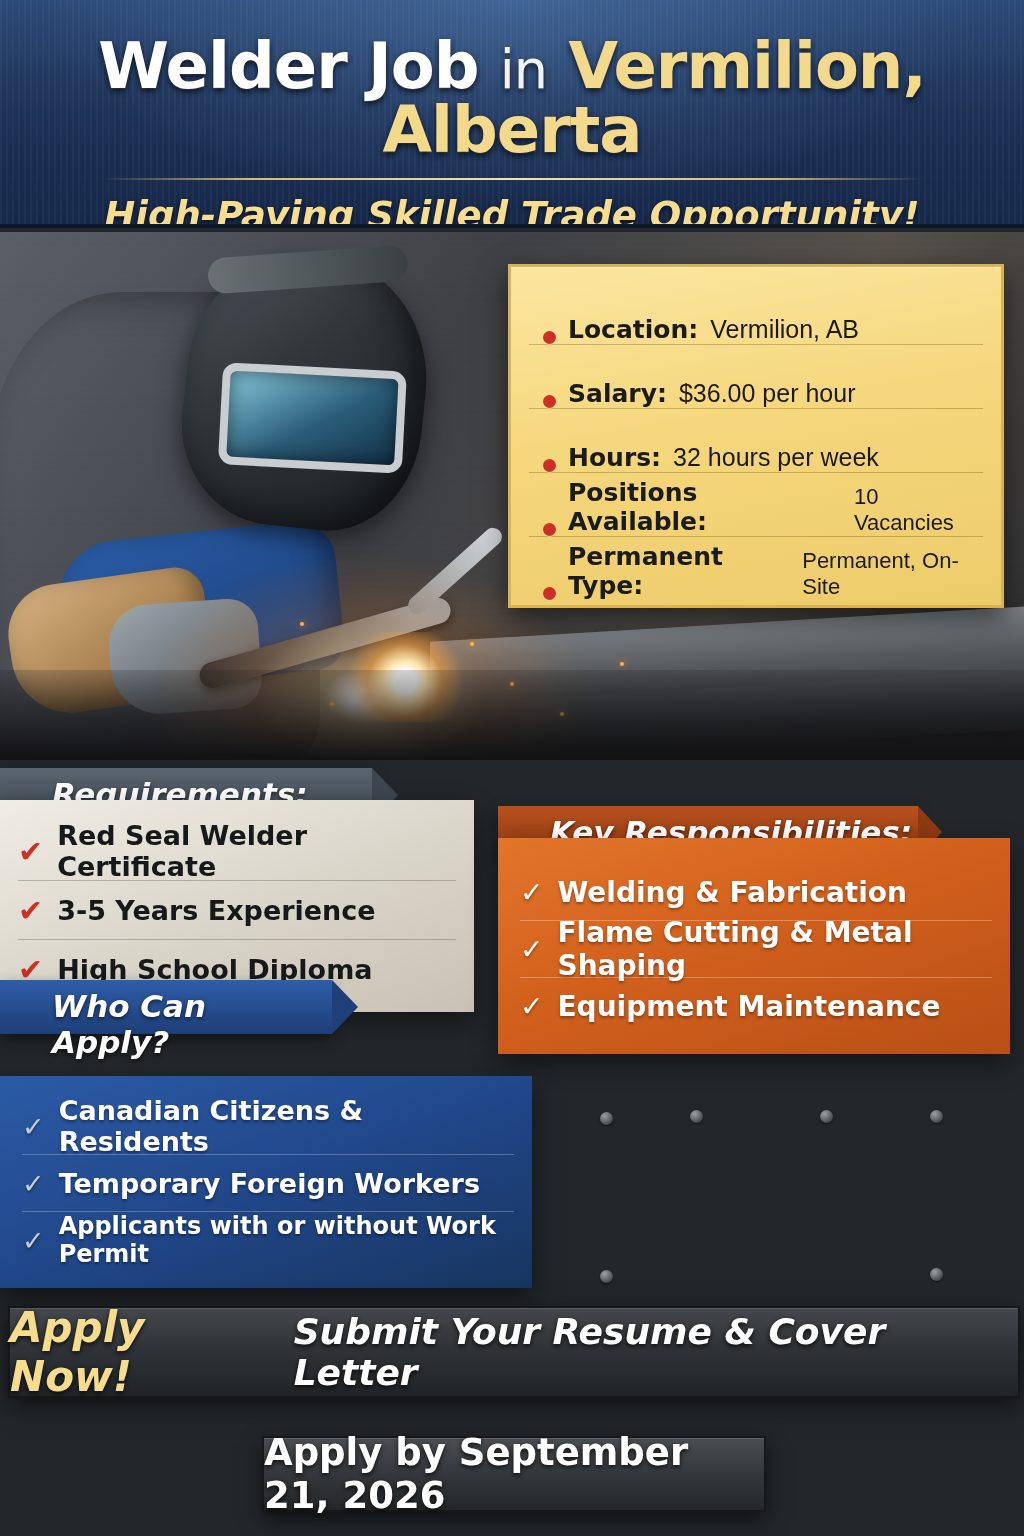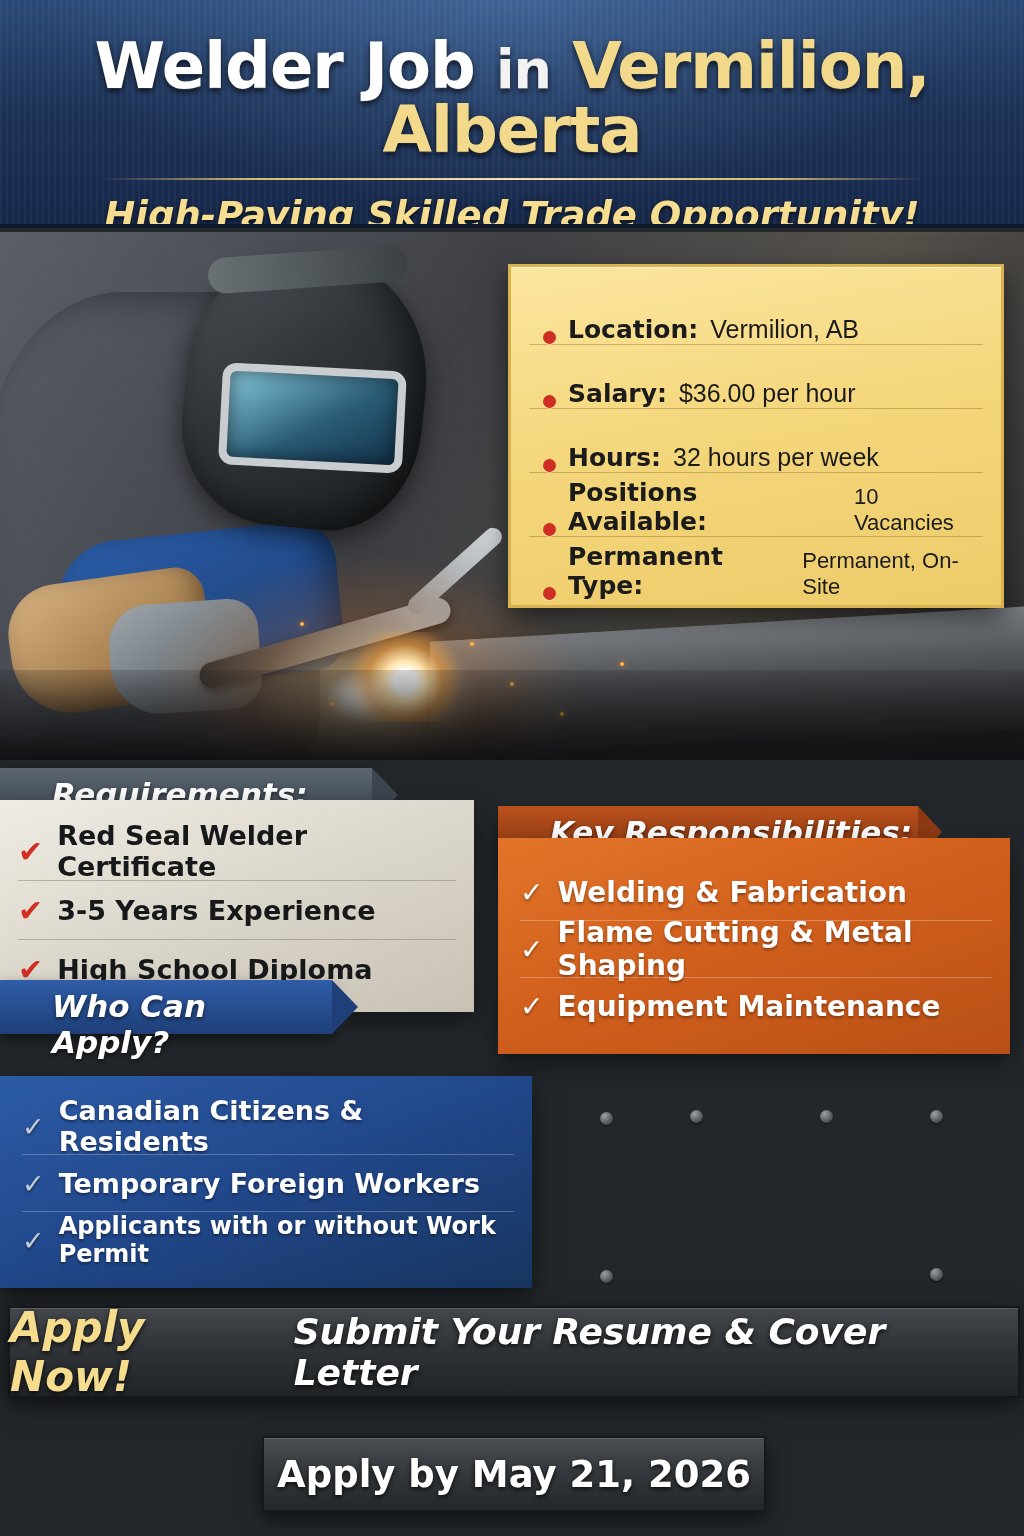--- a/index.html
+++ b/index.html
@@ -34,21 +34,21 @@
   .title{
     position:relative;text-align:center;
     margin:0;padding-top:34px;
     font-size:64px;line-height:1;
     font-weight:bold;
     font-family:"DejaVu Sans", sans-serif;
     letter-spacing:-1px;
     text-shadow:0 3px 6px rgba(0,0,0,.75), 0 1px 0 rgba(255,255,255,.18);
   }
   .t-white{color:#ffffff;}
-  .t-in{color:#f2f2f2;font-weight:bold;font-size:54px;}
+  .t-in{color:#f2f2f2;font-weight:normal;font-size:54px;}
   .t-gold{color:#f3d98b;}
   .rule{
     position:relative;margin:16px auto 0;width:820px;height:2px;
     background:linear-gradient(90deg,rgba(214,186,114,0) 0%,#d6ba72 18%,#f3e2ad 50%,#d6ba72 82%,rgba(214,186,114,0) 100%);
   }
   .subtitle{
     position:relative;text-align:center;margin:14px 0 0;
     font-size:37px;font-weight:bold;font-style:italic;color:#f6dd90;
     font-family:"DejaVu Sans", sans-serif;
     text-shadow:0 2px 5px rgba(0,0,0,.7);
@@ -441,16 +441,16 @@
       <span>Applicants with or without Work Permit</span>
     </div>
   </div>
 
   <div class="applyBar">
     <span class="apply-gold">Apply Now!</span>
     <span class="apply-white">Submit Your Resume &amp; Cover Letter</span>
   </div>
 
   <div class="deadline">
-    <span>Apply by May 21, 2026</span>
+    <span>Apply by September 21, 2026</span>
   </div>
 
 </div>
 
 </body></html>

